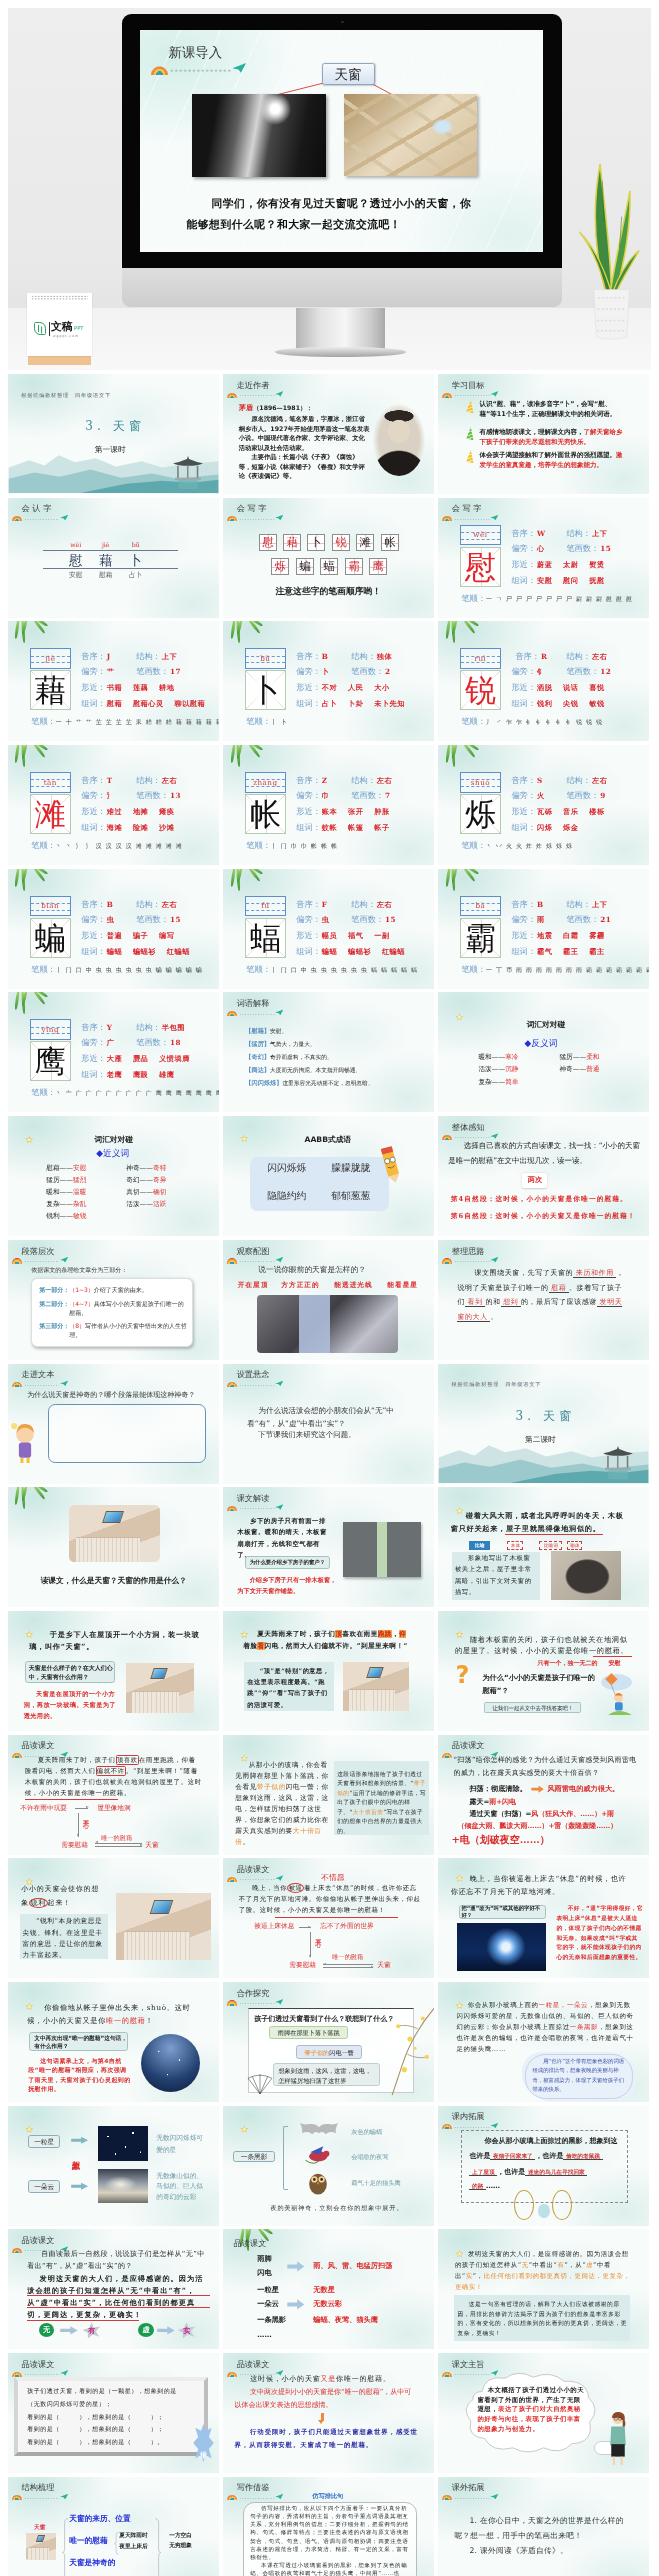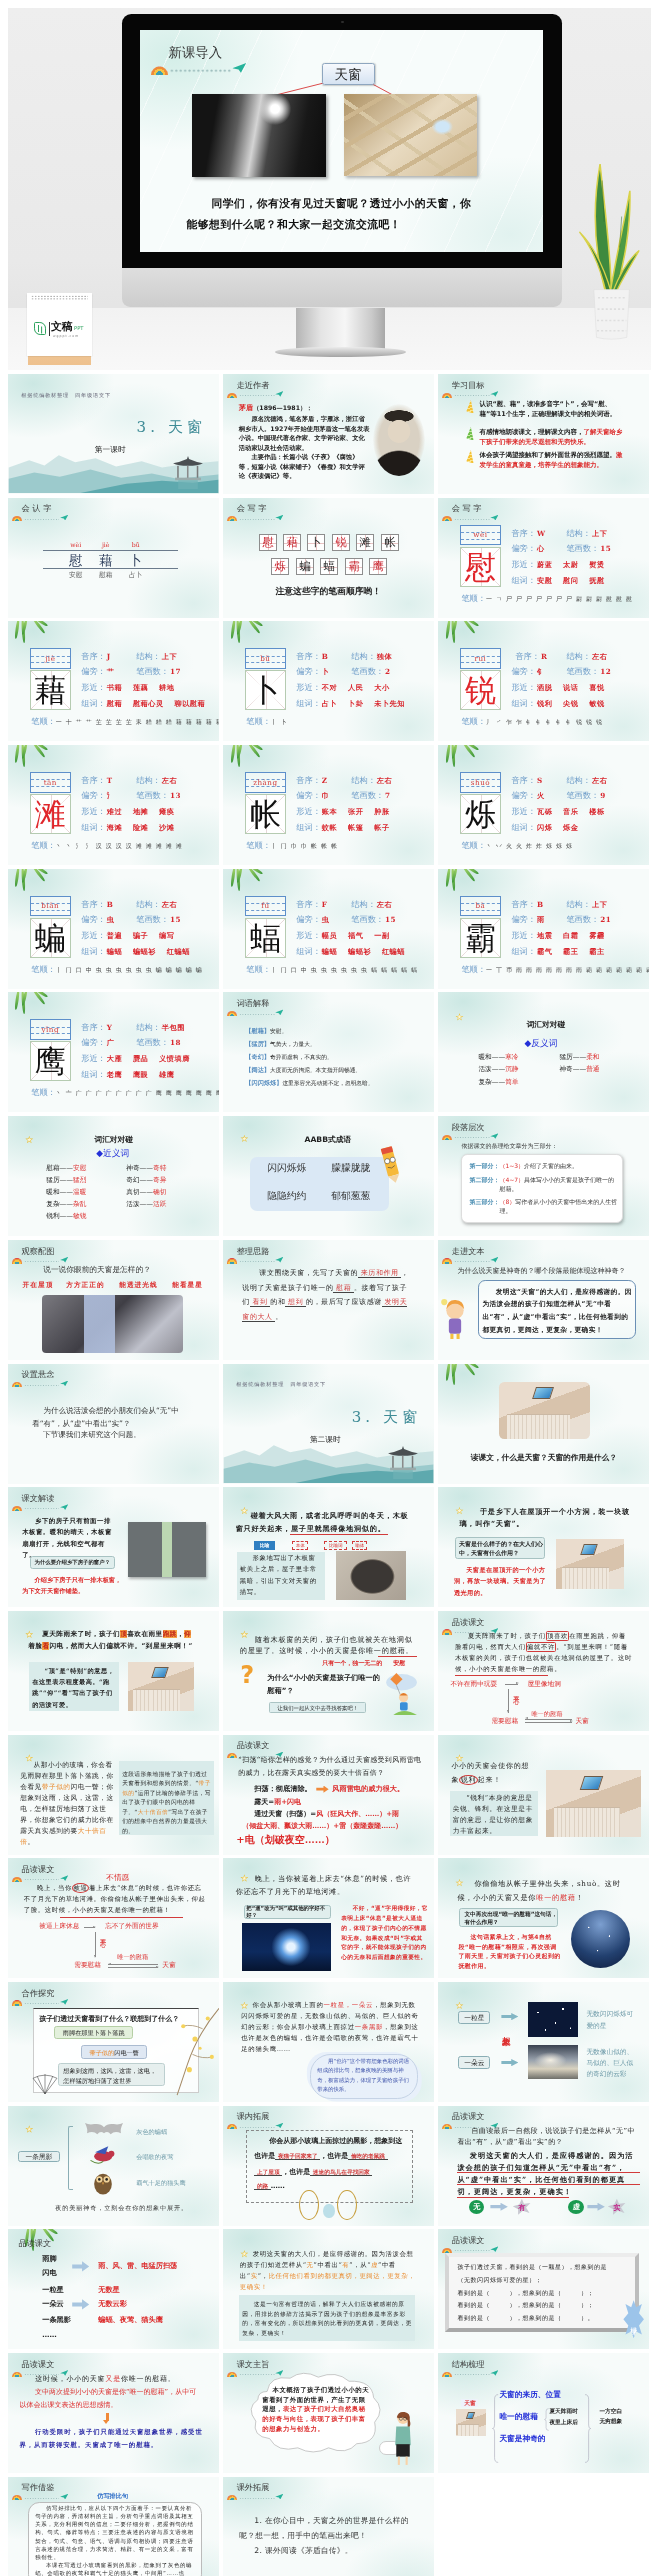--- a/index.html
+++ b/index.html
@@ -54,21 +54,21 @@
 .star::after{content:"";position:absolute;inset:1.5px;background:#fdf6d6;clip-path:polygon(50% 0,61% 35%,98% 35%,68% 57%,79% 91%,50% 70%,21% 91%,32% 57%,2% 35%,39% 35%)}
 .bamboo{position:absolute;left:6.2px;top:-2.1px;width:26px;height:26px}
 .bamboo i{position:absolute;top:0;width:2.6px;height:19.6px;border-radius:50%;background:linear-gradient(#a9d86c,#3c9739);transform-origin:top center}
 .bamboo i:nth-child(1){left:3.1px;transform:rotate(8deg)}
 .bamboo i:nth-child(2){left:6.2px;height:24px;transform:rotate(-4deg)}
 .bamboo i:nth-child(3){left:10.3px;height:15.5px;transform:rotate(14deg)}
 .bamboo i:nth-child(4){left:17.5px;height:17.5px;transform:rotate(-38deg)}
 .bamboo i:nth-child(5){left:21px;height:13.4px;transform:rotate(-58deg)}
 
 .cov-sub{left:13px;top:17.5px;font-size:5.2px;color:#667;letter-spacing:0.8px}
-.cov-title{left:0;width:198px;text-align:right;top:44px;font-size:15px;color:#3e8b96;letter-spacing:4.1px}
+.cov-title{left:8px;width:198px;text-align:center;top:44px;font-size:12px;color:#3e8b96;letter-spacing:4.1px}
 .cov-session{left:0;width:204px;text-align:center;top:71px;font-size:7.7px;color:#1b1b1b}
 
 .goal-icon{position:absolute;width:7.2px;height:13.4px;clip-path:polygon(62% 0,100% 100%,0 84%);background:repeating-linear-gradient(160deg,#f4c236 0 2.1px,#fde58f 2.1px 3.1px)}
 .goal-icon.g{background:repeating-linear-gradient(160deg,#6fbf4a 0 2.1px,#c7e7a4 2.1px 3.1px)}
 
 .gbox{position:absolute;width:17.5px;height:17.5px;border:0.8px solid #8d8d8d;background:linear-gradient(90deg,transparent 8.2px,#e8c3c3 8.2px 8.8px,transparent 8.8px),linear-gradient(transparent 8.2px,#e8c3c3 8.2px 8.8px,transparent 8.8px),#fff;text-align:center;line-height:16px;font-size:11.3px;font-family:"DejaVu Serif","Liberation Serif",serif}
 .gbox span[data-tone=red]{color:#c81e28}
 
 .pybox{position:absolute;left:21.6px;top:27px;width:41px;height:20.6px;border:0.8px solid #5d8fca;background:rgba(255,255,255,.5)}
 .pybox::before,.pybox::after{content:"";position:absolute;left:0;right:0;border-top:0.5px dashed #6d9bd0}
@@ -524,20 +524,28 @@
           <rect x="13" y="8" width="22" height="56" rx="3" fill="#f6b93b"></rect>
           <rect x="13" y="8" width="22" height="11" fill="#e2513b"></rect>
           <polygon points="13,64 35,64 24,79" fill="#f3d5a6"></polygon>
           <circle cx="19" cy="34" r="5" fill="#fff" stroke="#333"></circle>
           <circle cx="30" cy="34" r="5" fill="#fff" stroke="#333"></circle>
           <path d="M17 46 Q24 52 31 46" stroke="#333" fill="none"></path>
         </g>
       </svg>
   </div>
 
+  <div class="slide">
+    <div class="title">整体感知</div>
+    <span class="deco"></span>
+    <div class="p" style="left:9.8px;top:23px;width:192px;font-size:7.5px;line-height:14.4px;text-indent:15.5px">选择自己喜欢的方式自读课文，找一找：“小小的天窗是唯一的慰藉”在文中出现几次，读一读。</div>
+    <div class="a s bd rd c" style="left:84px;top:57px;width:25px;height:14.4px;line-height:14.4px;font-size:7.2px;background:#fff;border-radius:2.1px;box-shadow:0 0.5px 2.1px rgba(0,0,0,.18)">两次</div>
+    <div class="t s bd rd" style="left:12.4px;top:79px;font-size:6.7px;letter-spacing:1.1px">第4自然段：这时候，小小的天窗是你唯一的慰藉。</div>
+    <div class="t s bd rd" style="left:12.4px;top:96px;font-size:6.7px;letter-spacing:1.1px">第6自然段：这时候，小小的天窗又是你唯一的慰藉！</div>
+  </div>
 
   <div class="slide">
     <div class="title">段落层次</div>
     <span class="deco"></span>
     <div class="t" style="left:23px;top:26px;font-size:6px;color:#333">依据课文的条理给文章分为三部分：</div>
     <div class="a" style="left:23px;top:38px;width:162px;height:69px;background:#fff;border:0.5px solid #ddd;border-radius:6.2px;box-shadow:1px 1.5px 3.1px rgba(0,0,0,.25)"></div>
     <div class="p" style="left:31px;top:46px;width:148px;font-size:6px;line-height:8.8px;padding-left:30px;text-indent:-30px;color:#333"><span class="bd" style="color:#4d8fb3">第一部分：</span><span class="rd">（1~3）</span><span>介绍了天窗的由来。</span></div>
     <div class="p" style="left:31px;top:60px;width:148px;font-size:6px;line-height:8.8px;padding-left:30px;text-indent:-30px;color:#333"><span class="bd" style="color:#4d8fb3">第二部分：</span><span class="rd">（4~7）</span><span>具体写小小的天窗是孩子们唯一的慰藉。</span></div>
     <div class="p" style="left:31px;top:82px;width:148px;font-size:6px;line-height:8.8px;padding-left:30px;text-indent:-30px;color:#333"><span class="bd" style="color:#4d8fb3">第三部分：</span><span class="rd">（8）</span><span>写作者从小小的天窗中悟出来的人生哲理。</span></div>
   </div>
@@ -557,21 +565,20 @@
     <div class="title">整理思路</div>
     <span class="deco"></span>
     <div class="p s" style="left:19px;top:26px;width:171px;font-size:7px;line-height:14.7px;letter-spacing:0.6px;text-indent:17px"><span>课文围绕天窗，先写了天窗的</span><span class="blank">来历和作用</span><span>，说明了天窗是孩子们唯一的</span><span class="blank">慰藉</span><span>。接着写了孩子们</span><span class="blank">看到</span><span>的和</span><span class="blank">想到</span><span>的，最后写了应该感谢</span><span class="blank">发明天窗的大人</span><span>。</span></div>
   </div>
 
   <div class="slide">
     <div class="title">走进文本</div>
     <span class="deco"></span>
     <div class="t" style="left:19px;top:26px;font-size:7px;color:#333">为什么说天窗是神奇的？哪个段落最能体现这种神奇？</div>
     <div class="a" style="left:40px;top:40px;width:158px;height:59px;border:0.8px solid #6a8fb5;border-radius:7.2px;background:rgba(255,255,255,.55)"></div>
-    <div class="p s bd ind" style="left:44px;top:46px;width:150px;font-size:6.7px;letter-spacing:0.4px;line-height:12.6px">发明这“天窗”的大人们，是应得感谢的。因为活泼会想的孩子们知道怎样从“无”中看出“有”，从“虚”中看出“实”，比任何他看到的都更真切，更阔达，更复杂，更确实！</div>
     <svg class="a" style="left:2.1px;top:57px" width="30" height="43" viewBox="0 0 58 84">
         <circle cx="8" cy="10" r="6" fill="#f3e27a"></circle>
         <circle cx="29" cy="26" r="17" fill="#f8d2a8"></circle>
         <path d="M12 24 Q14 5 30 6 Q46 7 47 24 Q40 13 29 13 Q18 13 12 24Z" fill="#f0a040"></path>
         <rect x="17" y="42" width="24" height="30" rx="6" fill="#8a6bc0"></rect>
         <rect x="20" y="72" width="6" height="10" fill="#f5c040"></rect>
         <rect x="32" y="72" width="6" height="10" fill="#f5c040"></rect>
       </svg>
   </div>
 

